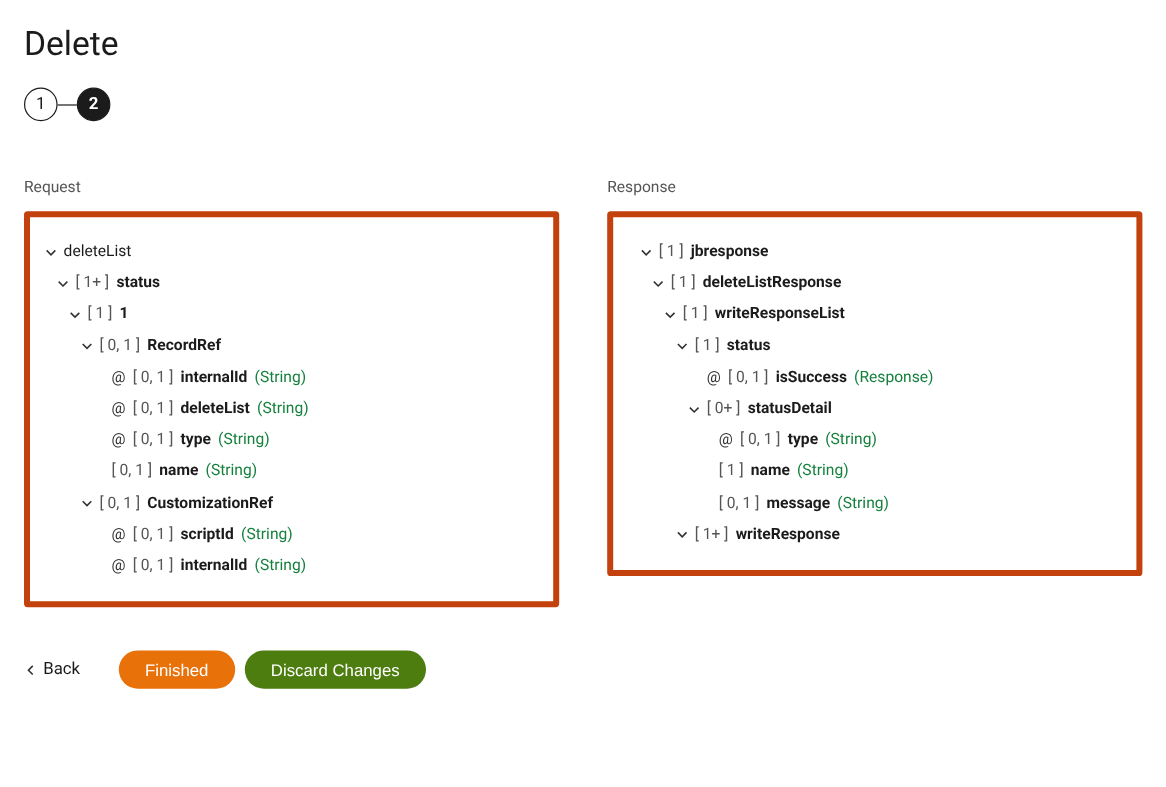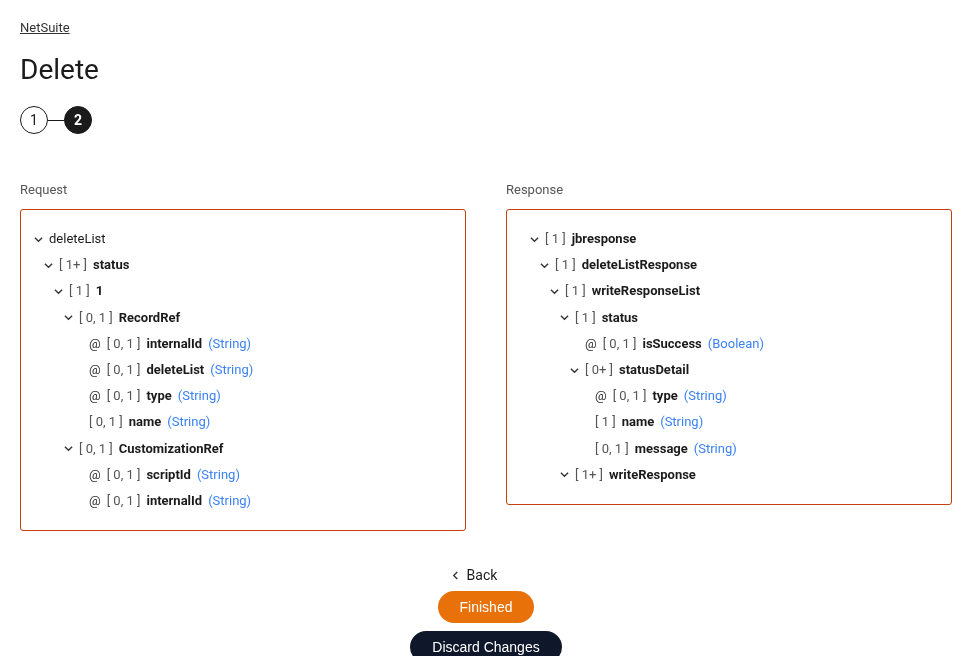--- a/index.html
+++ b/index.html
@@ -9,43 +9,40 @@
     .breadcrumb a { color: #333; text-decoration: underline; cursor: pointer; }
     .title { font-size: 28px; font-weight: 400; margin-bottom: 20px; }
     .stepper { display: flex; align-items: center; margin-bottom: 28px; }
     .step { width: 28px; height: 28px; border-radius: 50%; display: flex; align-items: center; justify-content: center; font-size: 14px; border: 1px solid #1b1b1b; background: #fff; }
     .step.active { background: #1b1b1b; color: #fff; font-weight: 700; }
     .step-line { width: 16px; height: 1px; background: #1b1b1b; }
     .section-title { font-size: 19px; font-weight: 600; margin-bottom: 40px; }
     .schema-row { display: flex; gap: 40px; margin-top: 48px; }
     .schema-col { flex: 1; }
     .schema-label { font-size: 13px; color: #555; margin-bottom: 12px; }
-    .schema-box { border: 1px solid #c2410c; border-radius: 3px; padding: 16px 16px 16px 12px; font-size: 13px; }
+    .schema-box { border: 5px solid #c2410c; border-radius: 3px; padding: 16px 16px 16px 12px; font-size: 13px; }
     .node { display: flex; align-items: center; gap: 6px; padding: 4px 0; line-height: 1.4; }
     .chev { width: 10px; height: 10px; display: inline-flex; align-items: center; justify-content: center; flex-shrink: 0; }
     .chev svg { width: 9px; height: 9px; }
     .chev-space { width: 10px; flex-shrink: 0; }
     .attr { color: #333; }
     .card { color: #555; }
     .bold { font-weight: 700; color: #1b1b1b; }
-    .type { color: #3b82f6; }
-    .footer { display: flex; align-items: center; gap: 8px; margin-top: 36px; flex-direction: column; }
+    .type { color: #15803d; }
+    .footer { display: flex; align-items: center; gap: 8px; margin-top: 36px; }
     .back-link { display: flex; align-items: center; gap: 6px; font-size: 14px; color: #1b1b1b; cursor: pointer; margin-right: 24px; }
     .btn { border: none; border-radius: 18px; padding: 8px 22px; font-size: 14px; cursor: pointer; }
     .btn-primary { background: #e8710a; color: #fff; }
-    .btn-secondary { background: #0f172a; color: #fff; }
+    .btn-secondary { background: #4d7c0f; color: #fff; }
     .sub { margin-left: 10px; }
   </style>
 </head>
 <body>
 
 <div class="page">
-  <div class="breadcrumb">
-    <a>NetSuite</a>
-  </div>
 
   <h1 class="title">Delete</h1>
 
   <div class="stepper">
     <div class="step">1</div>
     <div class="step-line"></div>
     <div class="step active">2</div>
   </div>
 
 
@@ -208,21 +205,21 @@
                   <span class="card">[ 1 ]</span>
                   <span class="bold">status</span>
                 </div>
 
                 <div class="sub">
                   <div class="node">
                     <span class="chev-space"></span>
                     <span class="attr">@</span>
                     <span class="card">[ 0, 1 ]</span>
                     <span class="bold">isSuccess</span>
-                    <span class="type">(Boolean)</span>
+                    <span class="type">(Response)</span>
                   </div>
 
                   <div class="node">
                     <span class="chev">
                         <svg viewBox="0 0 10 10">
                           <path d="M1 3 L5 7 L9 3" stroke="#333" stroke-width="1.5" fill="none"></path>
                         </svg>
                       </span>
                     <span class="card">[ 0+ ]</span>
                     <span class="bold">statusDetail</span>

